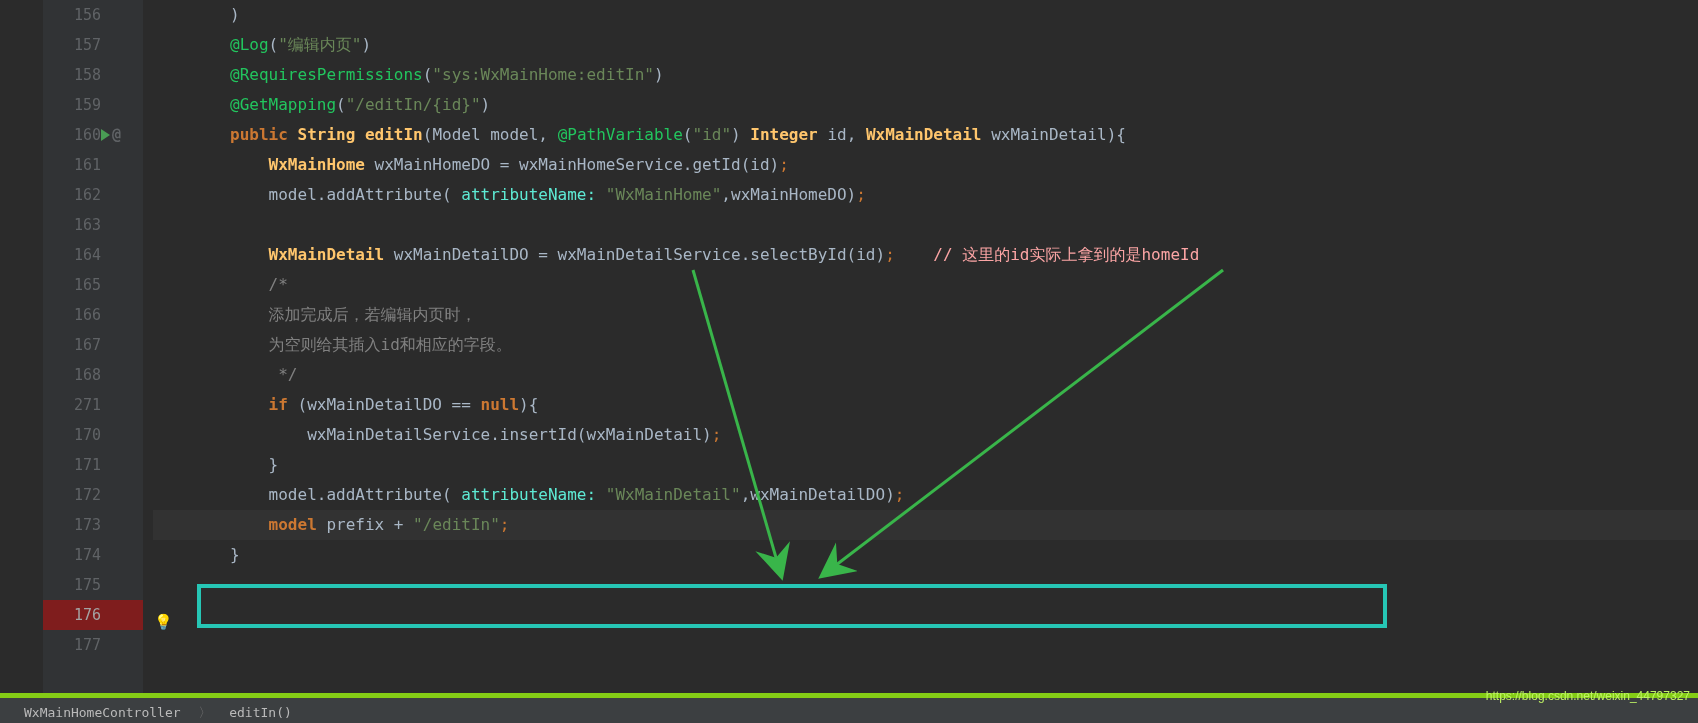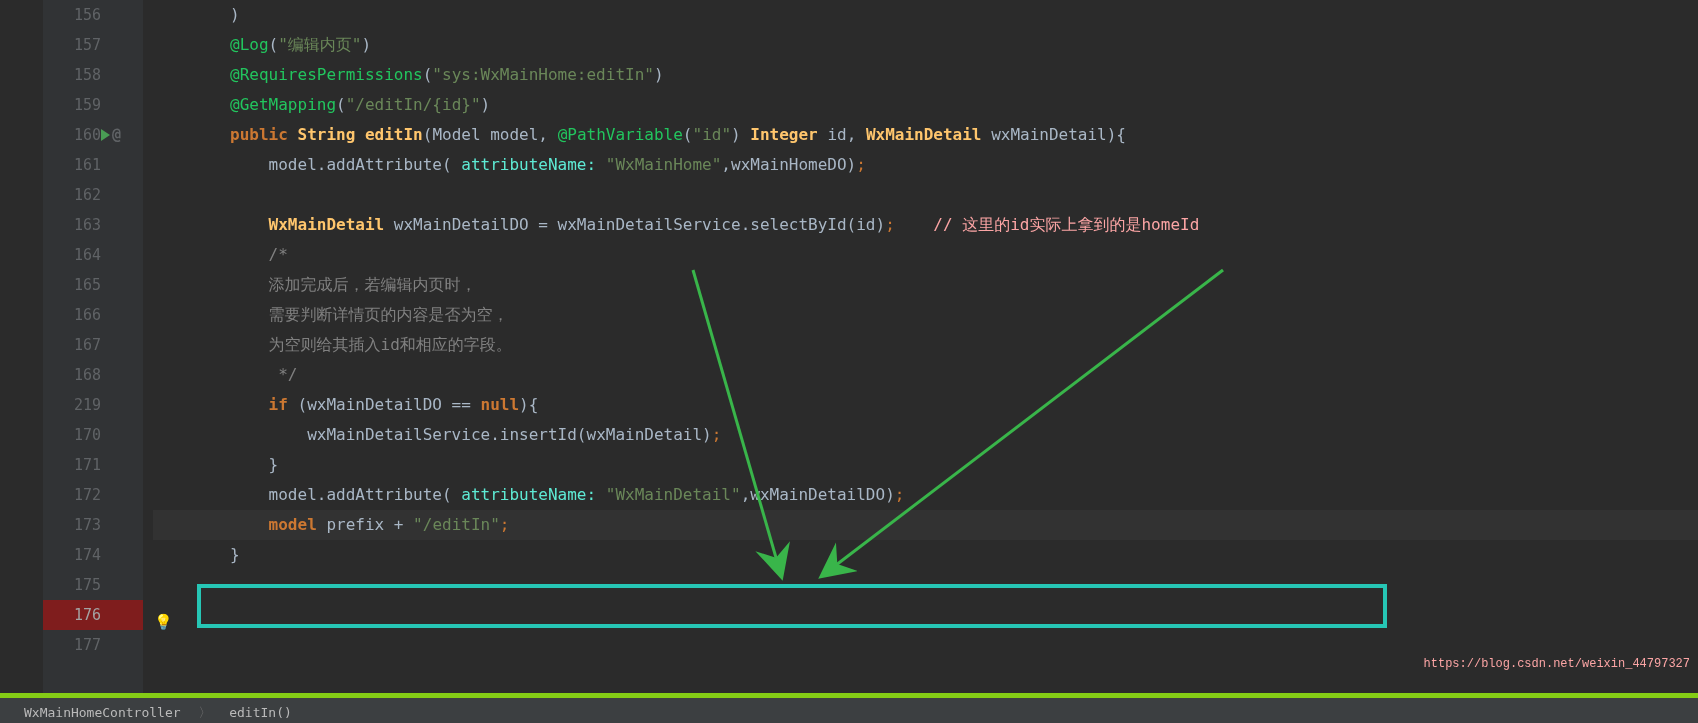--- a/index.html
+++ b/index.html
@@ -125,24 +125,24 @@
     display: inline-block;
     color: #bababa;
   }
   .breadcrumb .sep {
     color: #707070;
     margin: 0 10px;
   }
   .watermark {
     position: absolute;
     right: 8px;
-    bottom: 52px;
-    color: #fca5a5;
+    bottom: 20px;
+    color: #bef264;
     font-size: 12px;
-    font-family: Liberation Mono, monospace;
+    font-family: Liberation Sans, sans-serif;
   }
 </style>
 </head>
 <body>
 
 <div class="editor">
   <div class="gutter">
     <div class="ln"><span>156</span></div>
     <div class="ln"><span>157</span></div>
     <div class="ln"><span>158</span></div>
@@ -155,46 +155,46 @@
         </div>
     </div>
     <div class="ln"><span>161</span></div>
     <div class="ln"><span>162</span></div>
     <div class="ln"><span>163</span></div>
     <div class="ln"><span>164</span></div>
     <div class="ln"><span>165</span></div>
     <div class="ln"><span>166</span></div>
     <div class="ln"><span>167</span></div>
     <div class="ln"><span>168</span></div>
-    <div class="ln"><span>219</span></div>
+    <div class="ln"><span>271</span></div>
     <div class="ln"><span>170</span></div>
     <div class="ln"><span>171</span></div>
     <div class="ln"><span>172</span></div>
     <div class="ln"><span>173</span></div>
     <div class="ln"><span>174</span></div>
     <div class="ln"><span>175</span></div>
     <div class="ln active">
       <span>176</span>
       <span class="bulb">💡</span>
     </div>
     <div class="ln"><span>177</span></div>
   </div>
 
   <div class="code">
 <pre class="row">        <span class="id">)</span></pre>
 <pre class="row">        <span class="ann">@Log</span>(<span class="str">"编辑内页"</span>)</pre>
 <pre class="row">        <span class="ann">@RequiresPermissions</span>(<span class="str">"sys:WxMainHome:editIn"</span>)</pre>
 <pre class="row">        <span class="ann">@GetMapping</span>(<span class="str">"/editIn/{id}"</span>)</pre>
 <pre class="row">        <span class="kw">public</span> <span class="type">String</span> <span class="type">editIn</span>(<span class="id">Model</span> <span class="id">model</span>, <span class="ann">@PathVariable</span>(<span class="str">"id"</span>) <span class="type">Integer</span> <span class="id">id</span>, <span class="type">WxMainDetail</span> <span class="id">wxMainDetail</span>){</pre>
+<pre class="row">            <span class="type">WxMainHome</span> <span class="id">wxMainHomeDO</span> = <span class="id">wxMainHomeService</span>.<span class="id">getId</span>(<span class="id">id</span>)<span class="punc">;</span></pre>
 <pre class="row">            <span class="id">model</span>.<span class="id">addAttribute</span>( <span class="hint">attributeName:</span> <span class="str">"WxMainHome"</span>,<span class="id">wxMainHomeDO</span>)<span class="punc">;</span></pre>
 <pre class="row"> </pre>
 <pre class="row">            <span class="type">WxMainDetail</span> <span class="id">wxMainDetailDO</span> = <span class="id">wxMainDetailService</span>.<span class="id">selectById</span>(<span class="id">id</span>)<span class="punc">;</span>    <span class="cmtg">// 这里的id实际上拿到的是homeId</span></pre>
 <pre class="row">            <span class="cmt">/*</span></pre>
 <pre class="row">            <span class="cmt">添加完成后，若编辑内页时，</span></pre>
-<pre class="row">            <span class="cmt">需要判断详情页的内容是否为空，</span></pre>
 <pre class="row">            <span class="cmt">为空则给其插入id和相应的字段。</span></pre>
 <pre class="row">            <span class="cmt"> */</span></pre>
 <pre class="row">            <span class="kw">if</span> (<span class="id">wxMainDetailDO</span> == <span class="kw">null</span>){</pre>
 <pre class="row">                <span class="id">wxMainDetailService</span>.<span class="id">insertId</span>(<span class="id">wxMainDetail</span>)<span class="punc">;</span></pre>
 <pre class="row">            <span class="id">}</span></pre>
 <pre class="row">            <span class="id">model</span>.<span class="id">addAttribute</span>( <span class="hint">attributeName:</span> <span class="str">"WxMainDetail"</span>,<span class="id">wxMainDetailDO</span>)<span class="punc">;</span></pre>
 <pre class="row active">            <span class="kw">model</span> <span class="id">prefix</span> + <span class="str">"/editIn"</span><span class="punc">;</span></pre>
 <pre class="row">        <span class="id">}</span></pre>
 
     <div class="highlight-box"></div>

